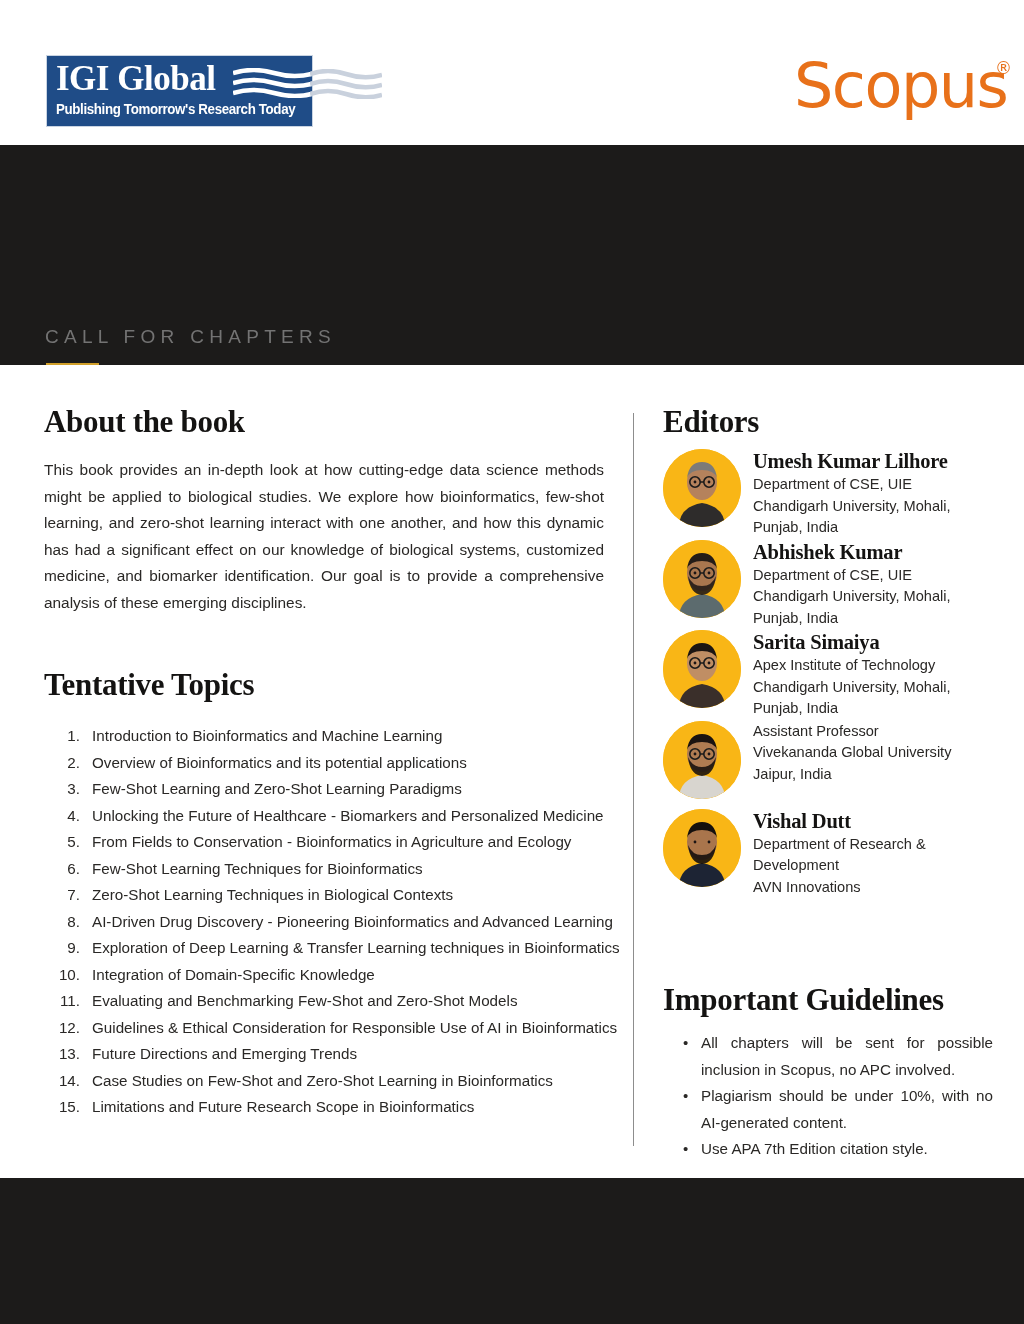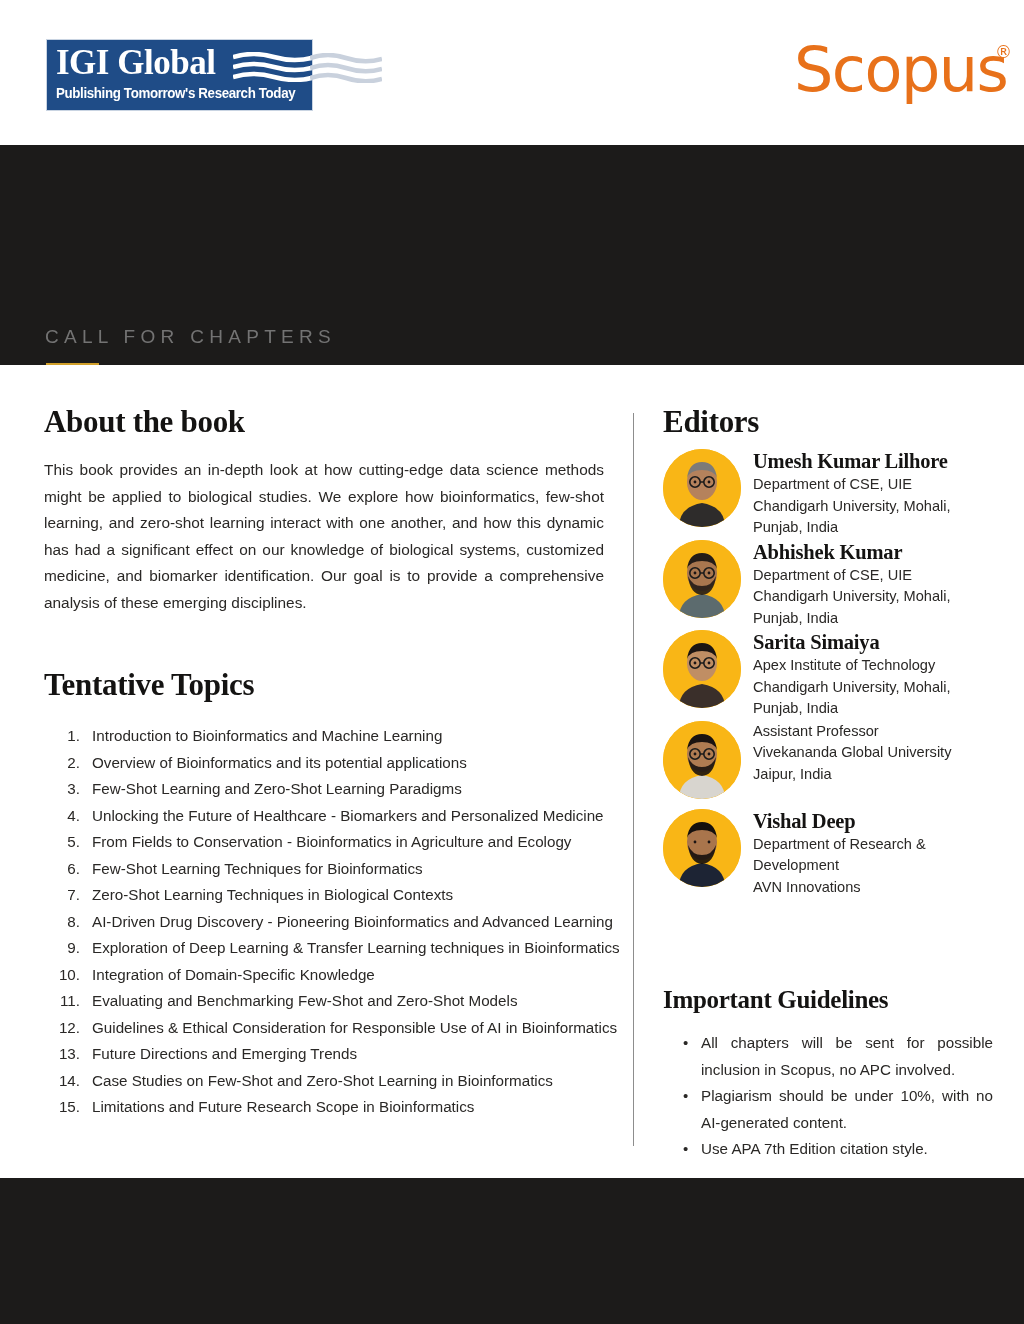--- a/index.html
+++ b/index.html
@@ -17,21 +17,21 @@
     position: relative;
     width: 1024px;
     height: 1324px;
     background: #ffffff;
     overflow: hidden;
   }
 
   
   .logobar {
     position: absolute;
-    left: 0; top: 0;
+    left: 0; top: 16px;
     width: 1024px; height: 145px;
     background: #ffffff;
   }
 
   .igi-logo {
     position: absolute;
     left: 46px; top: 39px;
     width: 335px; height: 72px;
   }
   .igi-block {
@@ -252,21 +252,21 @@
   }
   .editor-affil {
     font-size: 14.6px;
     line-height: 21.5px;
     color: #2A2826;
   }
 
   .guide-head {
     position: absolute;
     left: 0; top: 618px;
-    font-size: 25px;
+    font-size: 31px;
     line-height: 34px;
     white-space: nowrap;
   }
   .guide-list {
     position: absolute;
     left: 18px; top: 665px;
     width: 312px;
     list-style: none;
   }
   .guide-list li {
@@ -435,21 +435,21 @@
           <div class="editor">
             <div class="avatar"><svg viewBox="0 0 78 78" width="78" height="78">
                 <rect width="78" height="78" fill="#F9B616"></rect>
                 <path d="M16 78 q0 -20 23 -24 q23 4 23 24 z" fill="#1d2434"></path>
                 <ellipse cx="39" cy="33" rx="15" ry="18" fill="#a9754c"></ellipse>
                 <path d="M24 29 q2 -16 15 -16 q13 0 15 16 q-3 -8 -15 -8 q-12 0 -15 8 z" fill="#15100d"></path>
                 <path d="M25 36 q2 18 14 19 q12 -1 14 -19 q-4 10 -14 10 q-10 0 -14 -10 z" fill="#15100d" opacity="0.9"></path>
                 <circle cx="32" cy="33" r="1.4" fill="#1a1414"></circle>
                 <circle cx="46" cy="33" r="1.4" fill="#1a1414"></circle>
               </svg></div>
-            <div class="editor-name">Vishal Deep</div>
+            <div class="editor-name">Vishal Dutt</div>
             <div class="editor-affil">Department of Research &amp;<br>Development<br>AVN Innovations</div>
           </div>
         </div>
 
       <h2 class="serif-head guide-head">Important Guidelines</h2>
       <ul class="guide-list" id="guide-list">
           <li>All chapters will be sent for possible inclusion in Scopus, no APC involved.</li>
           <li>Plagiarism should be under 10%, with no AI-generated content.</li>
           <li class="nojustify">Use APA 7th Edition citation style.</li>
         </ul>

